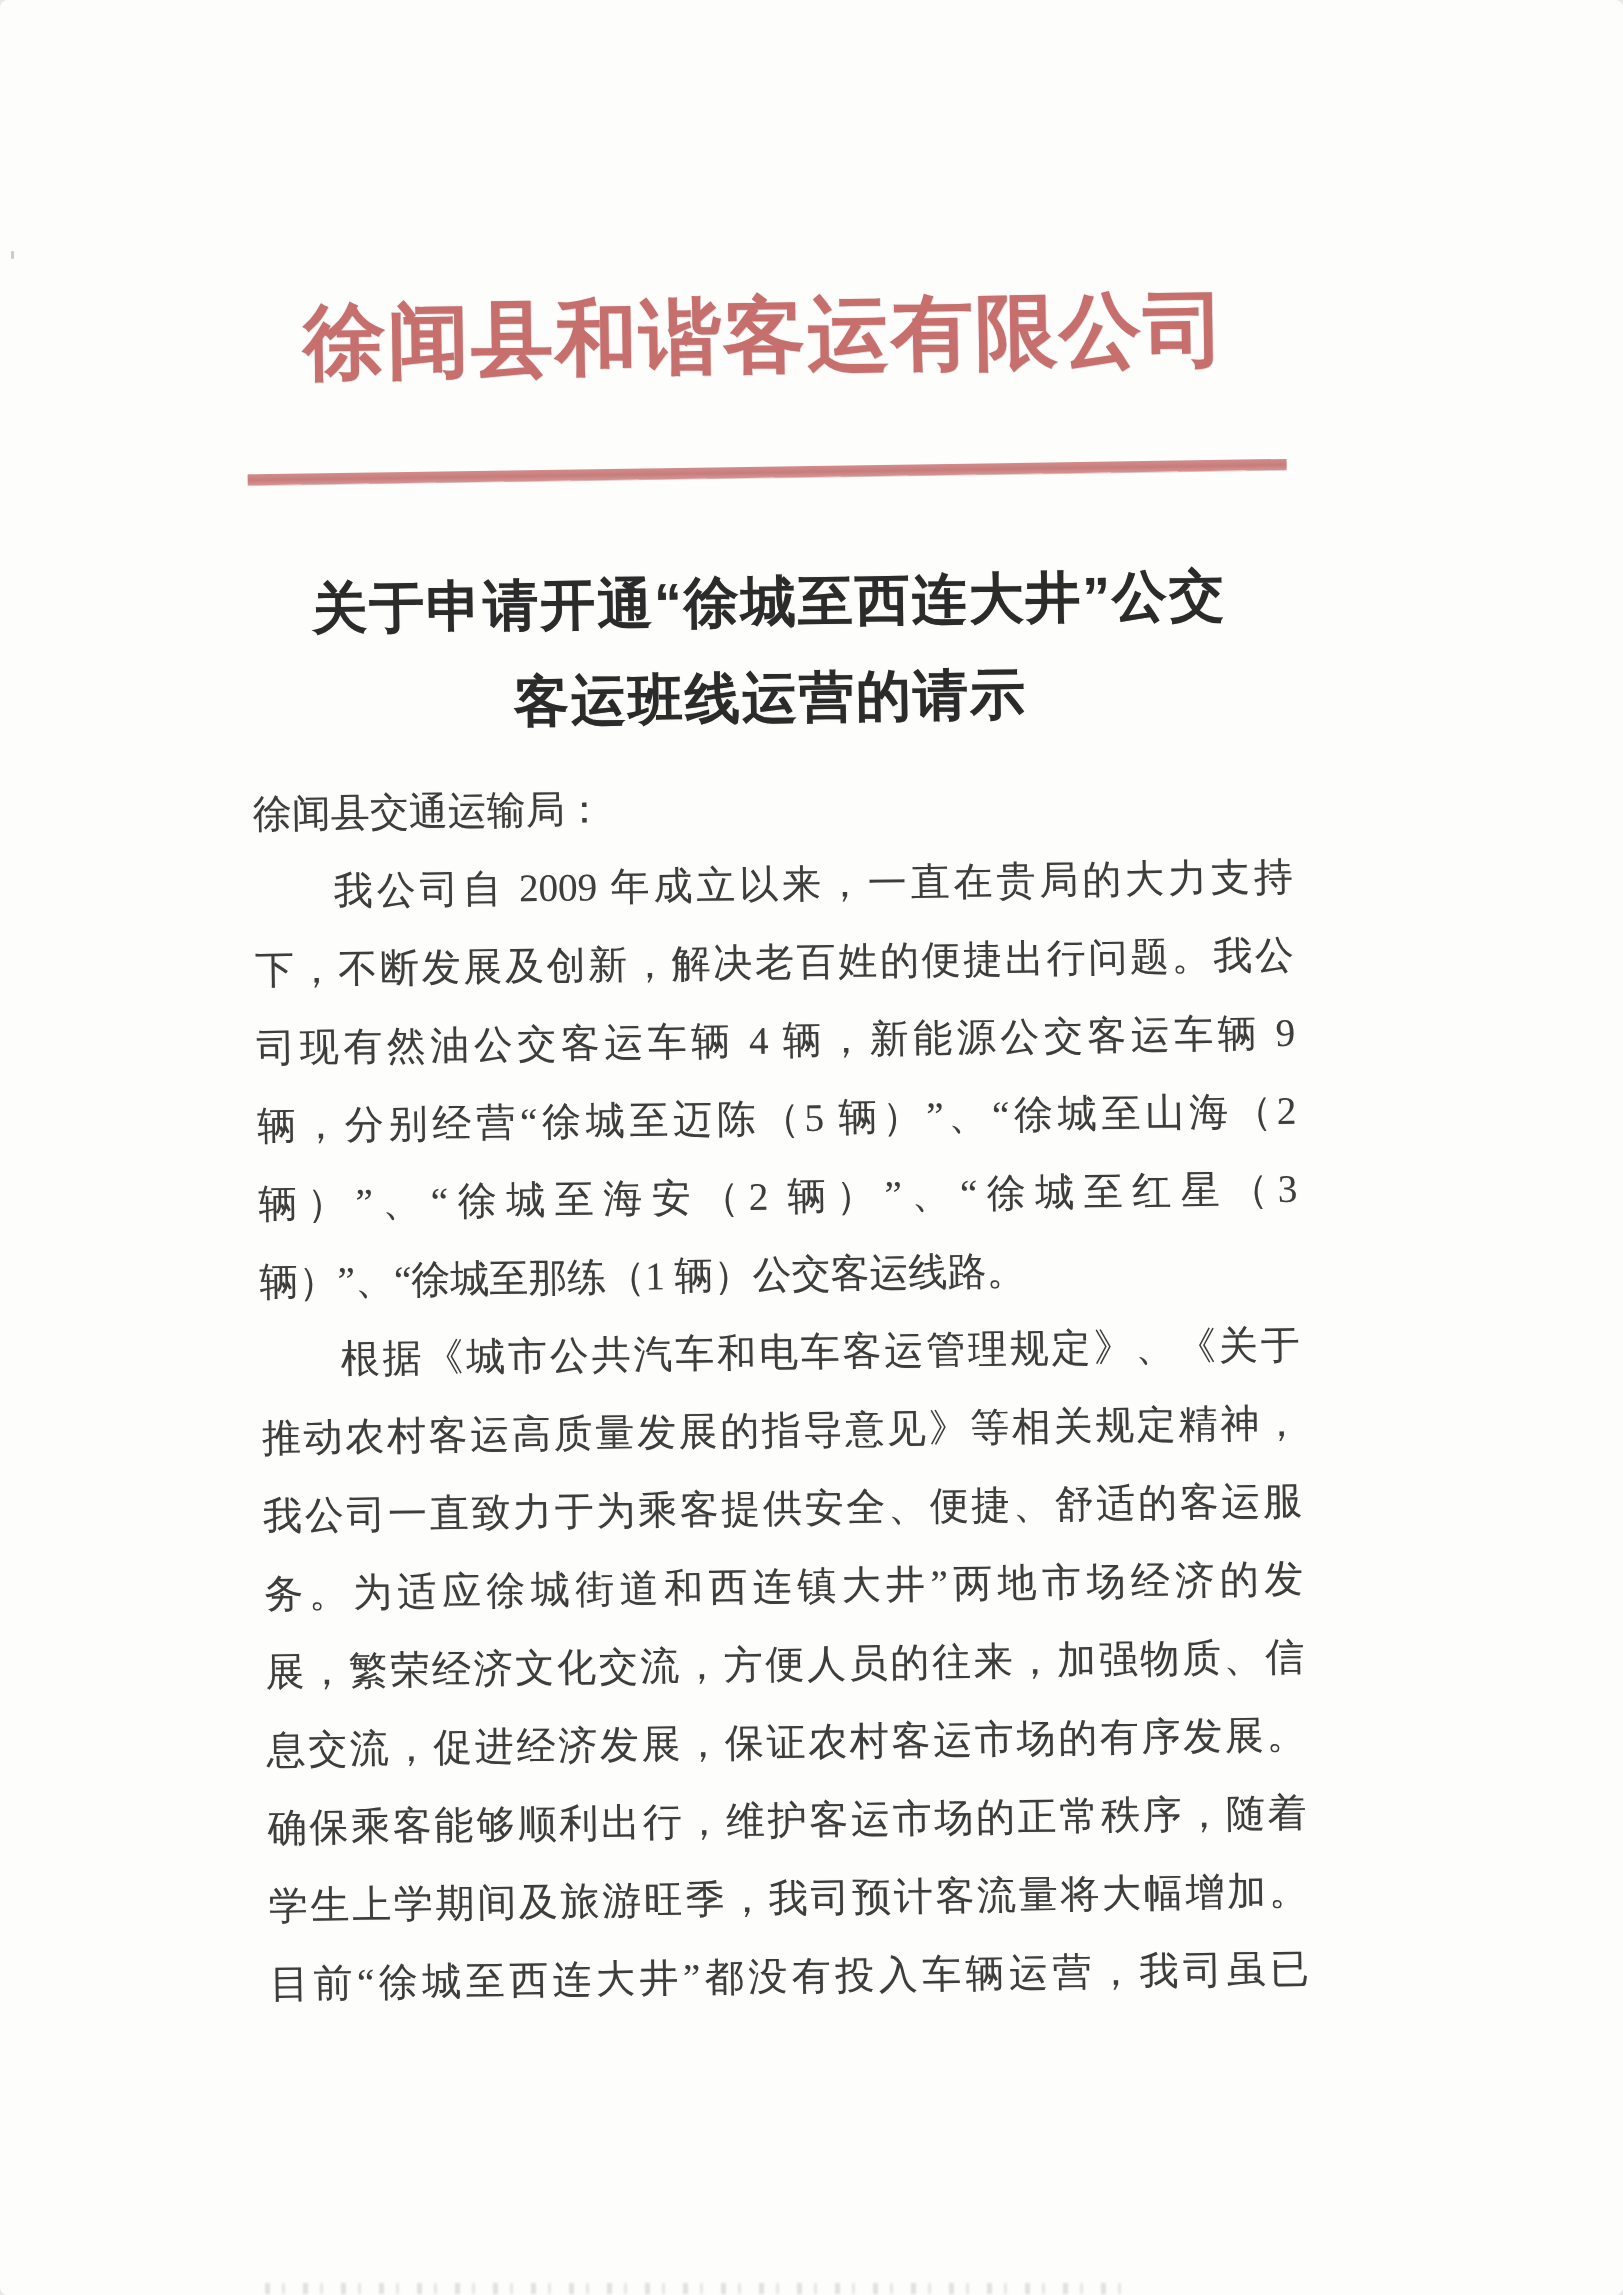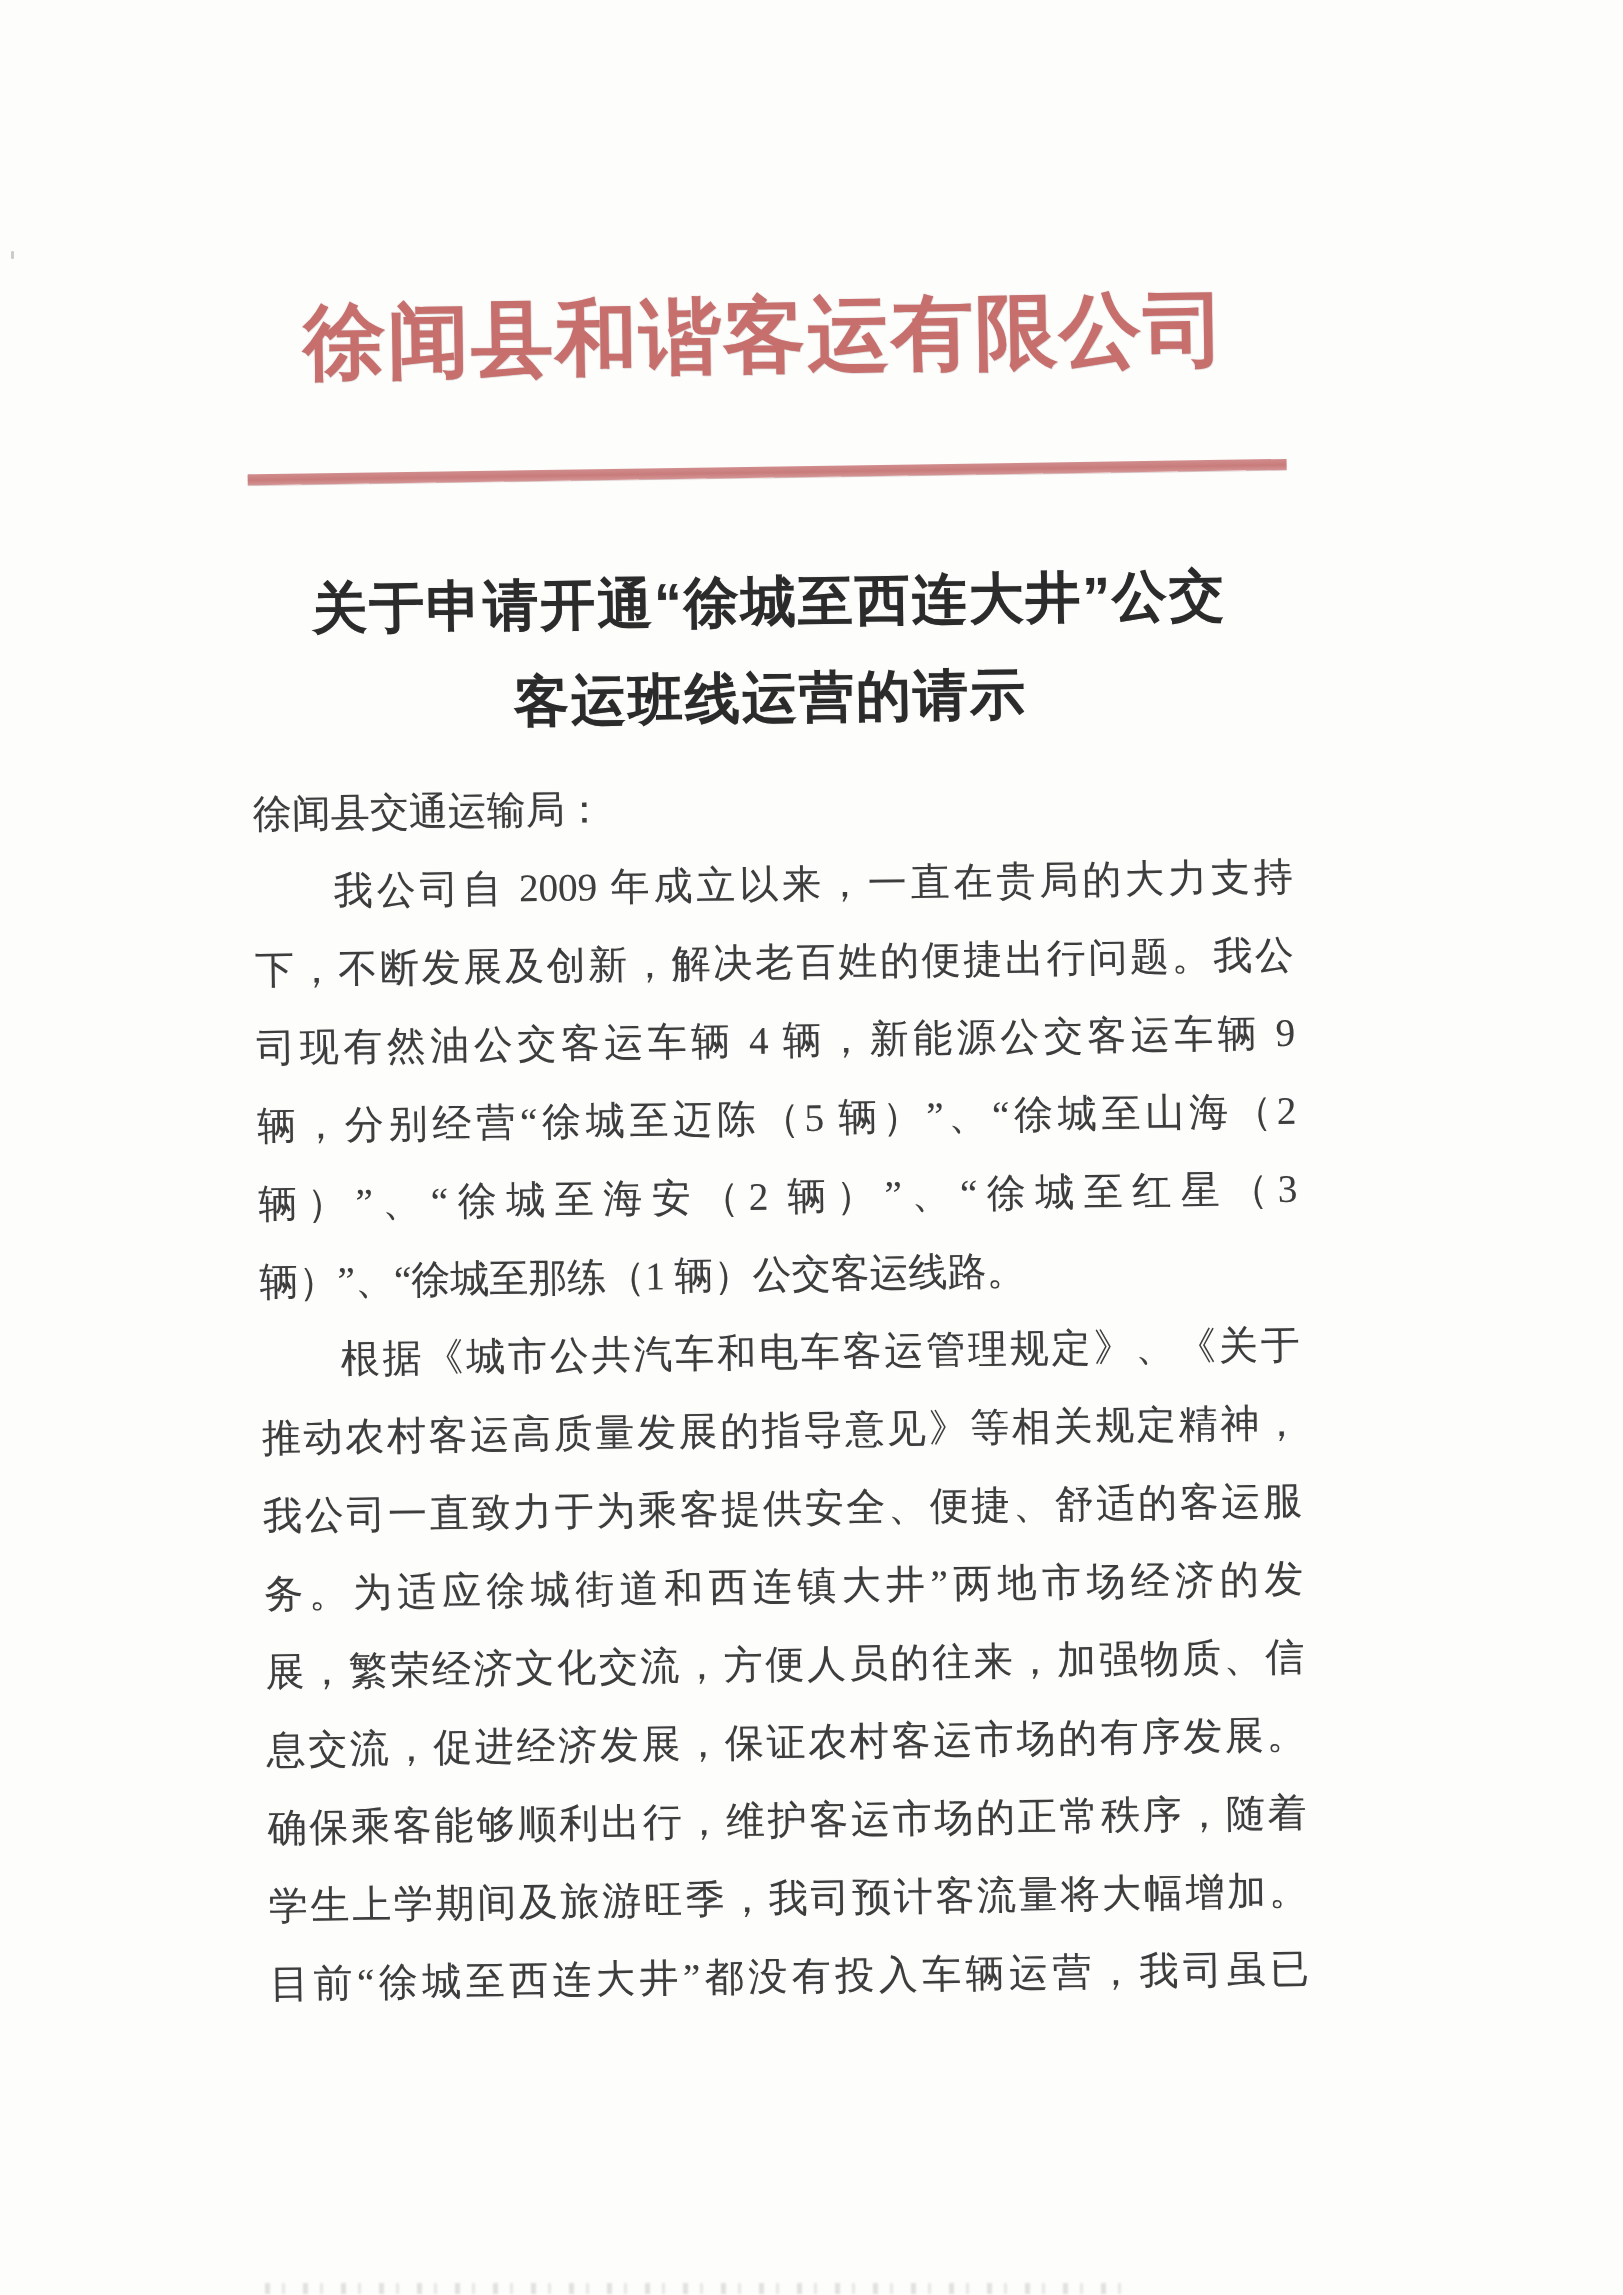--- a/index.html
+++ b/index.html
@@ -2,20 +2,21 @@
 <html style="font-size:10.5px"><head>
 <meta charset="utf-8">
 <style>
   html,body{margin:0;padding:0;background:#e8e8e8;}
   .page{
     position:relative;
     width:1623px;height:2295px;
     background:#fdfdfc;
     overflow:hidden;
     font-family:"Liberation Serif", serif;
+    border-radius:8px;
   }
   .skew{
     position:absolute;inset:0;
     transform:rotate(-0.85deg);
     transform-origin:50% 42%;
   }
   .col{position:absolute;left:255px;width:1039px;}
   .letterhead{
     top:281px;
     text-align:center;

